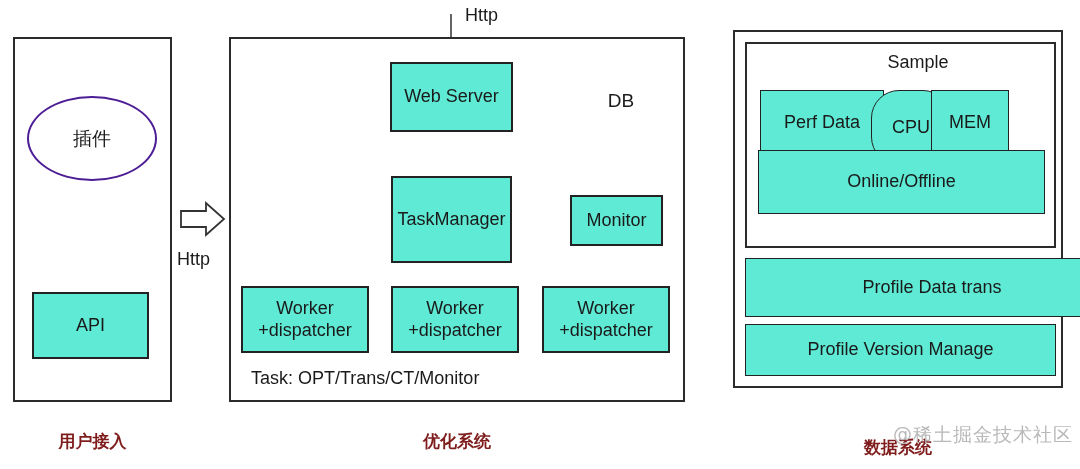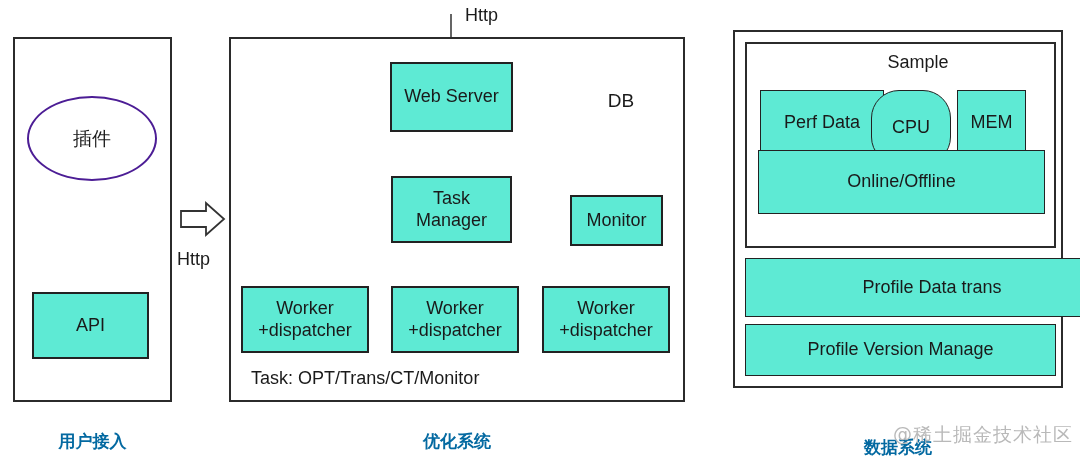--- a/index.html
+++ b/index.html
@@ -40,21 +40,21 @@
   .panel-inner {
     border: 2px solid #2b2b2b;
     background: #ffffff;
   }
   .thin { border-width: 1.6px; }
 
   
   .caption {
     font-weight: bold;
     font-size: 17px;
-    color: #0369a1;
+    color: #7f1d1d;
     text-align: center;
     white-space: nowrap;
   }
 
   
   .label {
     font-size: 18px;
     color: #1a1a1a;
     white-space: nowrap;
   }
@@ -157,21 +157,21 @@
   <div class="abs label" style="left:177px; top:249px;">Http</div>
 
   <div class="abs box" style="left:390px; top:62px; width:123px; height:70px;">
     <span>Web Server</span>
   </div>
 
   <div class="abs cylinder" style="left:577px; top:65px; width:88px; height:72px;">
     <span class="cyl-text">DB</span>
   </div>
 
-  <div class="abs box" style="left:391px; top:176px; width:121px; height:67px; flex-direction:column;">
+  <div class="abs box" style="left:391px; top:176px; width:121px; height:87px; flex-direction:row;">
     <span>Task</span>
     <span>Manager</span>
   </div>
 
   <div class="abs box" style="left:570px; top:195px; width:93px; height:51px;">
     <span>Monitor</span>
   </div>
 
   <div class="abs box" style="left:241px; top:286px; width:128px; height:67px; flex-direction:column;">
     <span>Worker</span>
@@ -199,21 +199,21 @@
   <div class="abs sample-title" style="left:745px; top:52px; width:346px;">Sample</div>
 
   <div class="abs box thin" style="left:760px; top:90px; width:124px; height:65px;">
     <span>Perf Data</span>
   </div>
 
   <div class="abs box thin" style="left:871px; top:90px; width:80px; height:75px;border-radius:28px;">
     <span>CPU</span>
   </div>
 
-  <div class="abs box thin" style="left:957px; top:90px; width:69px; height:65px;">
+  <div class="abs box thin" style="left:931px; top:90px; width:78px; height:65px;">
     <span>MEM</span>
   </div>
 
   <div class="abs box thin" style="left:758px; top:150px; width:287px; height:64px;">
     <span>Online/Offline</span>
   </div>
 
   <div class="abs box thin" style="left:745px; top:258px; width:374px; height:59px;">
     <span>Profile Data trans</span>
   </div>

